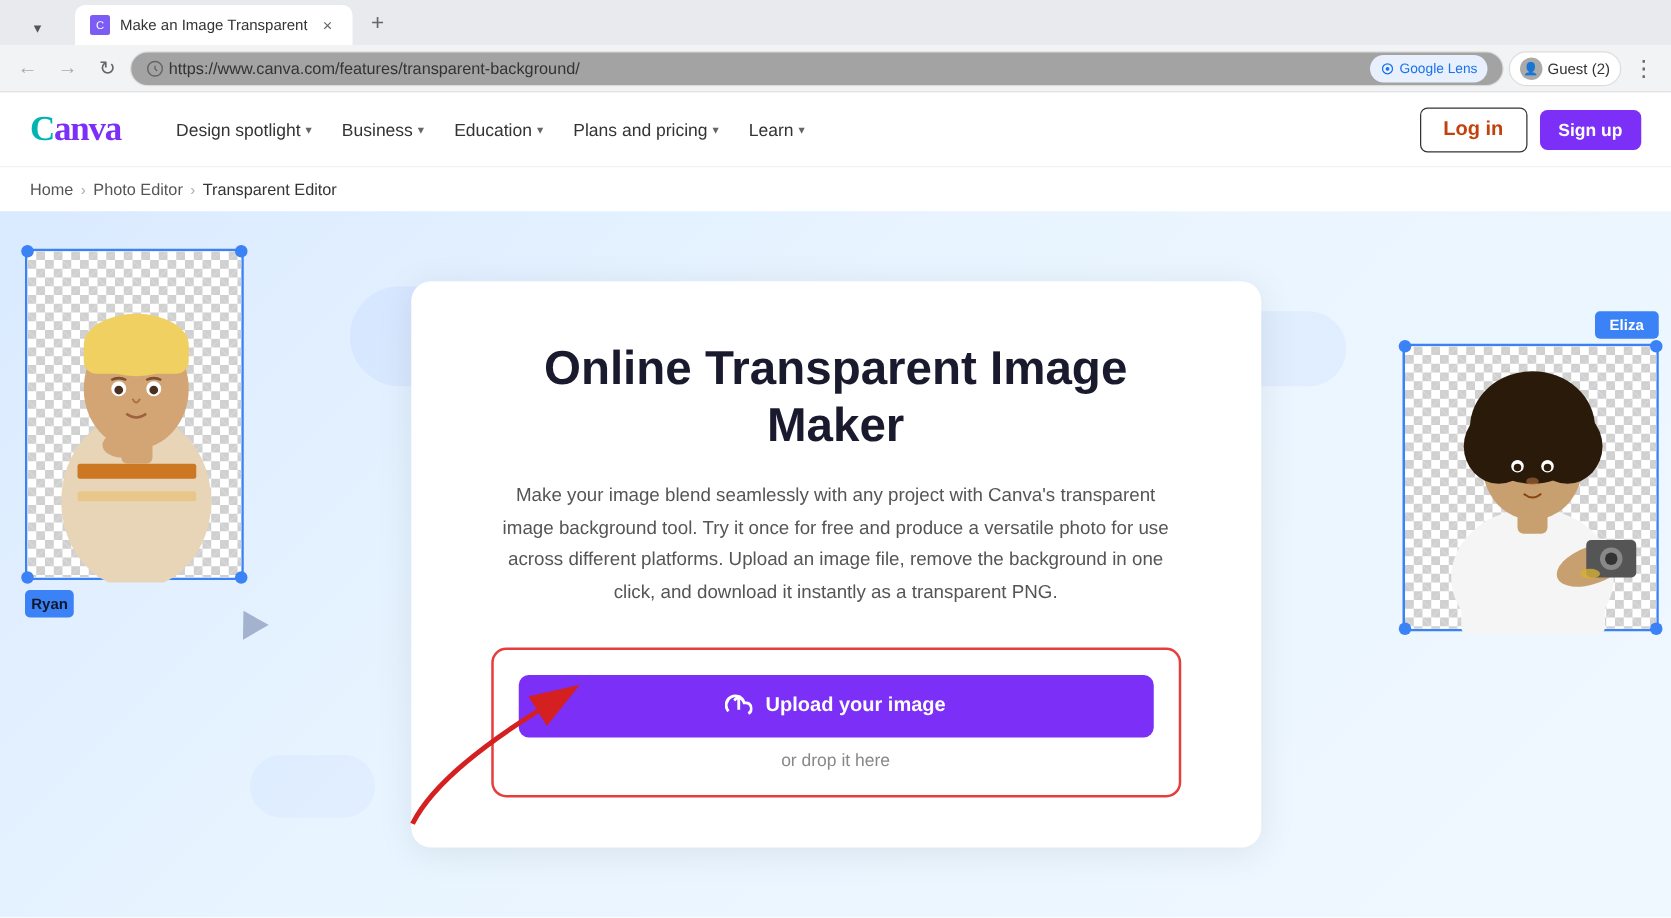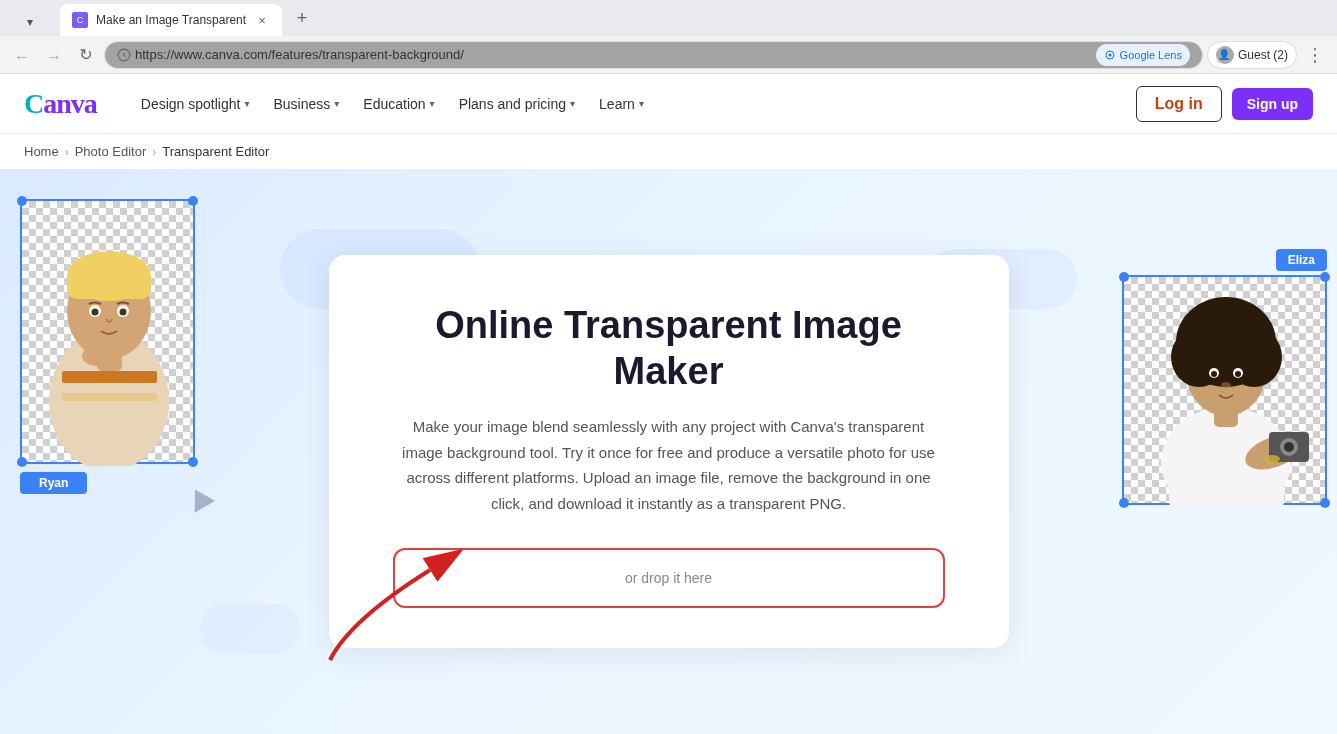--- a/index.html
+++ b/index.html
@@ -168,28 +168,35 @@
           </svg>
         </div>
       </div>
       
       <div style="position:absolute; bottom:-18px; right:-18px; transform:rotate(-30deg);">
         <svg width="24" height="20" viewBox="0 0 24 20">
           <polygon points="12,0 0,20 24,20" fill="#8899bb" opacity="0.7"></polygon>
         </svg>
       </div>
       
-      <div style="background:#3b82f6; color:#ffffff; font-size:12px; font-weight:700; padding:4px 19px; border-radius:4px; display:inline-block; margin-top:8px;">Ryan</div>
+      <div style="background:#3b82f6; color:#0f172a; font-size:12px; font-weight:700; padding:4px 5px; border-radius:4px; display:inline-block; margin-top:8px;">Ryan</div>
     </div>
 
     <div class="main-card">
       <h1 class="main-title">Online Transparent Image Maker</h1>
       <p class="main-desc">Make your image blend seamlessly with any project with Canva's transparent image background tool. Try it once for free and produce a versatile photo for use across different platforms. Upload an image file, remove the background in one click, and download it instantly as a transparent PNG.</p>
 
       <div class="upload-area">
+        <button class="upload-btn">
+          <svg width="22" height="22" viewBox="0 0 24 24" fill="none" stroke="white" stroke-width="2.5">
+            <path d="M12 15V3m0 0L8 7m4-4l4 4"></path>
+            <path d="M20.39 18.39A5 5 0 0 0 18 9h-1.26A8 8 0 1 0 3 16.3"></path>
+          </svg>
+          <span>Upload your image</span>
+        </button>
         <span class="drop-text">or drop it here</span>
       </div>
     </div>
 
     <div style="position:absolute; bottom:60px; left:310px; z-index:10;">
       <svg width="180" height="130" viewBox="0 0 180 130">
         <defs>
           <marker id="arrowhead" markerWidth="10" markerHeight="7" refX="0" refY="3.5" orient="auto">
             <polygon points="0 0, 10 3.5, 0 7" fill="#d42020"></polygon>
           </marker>

